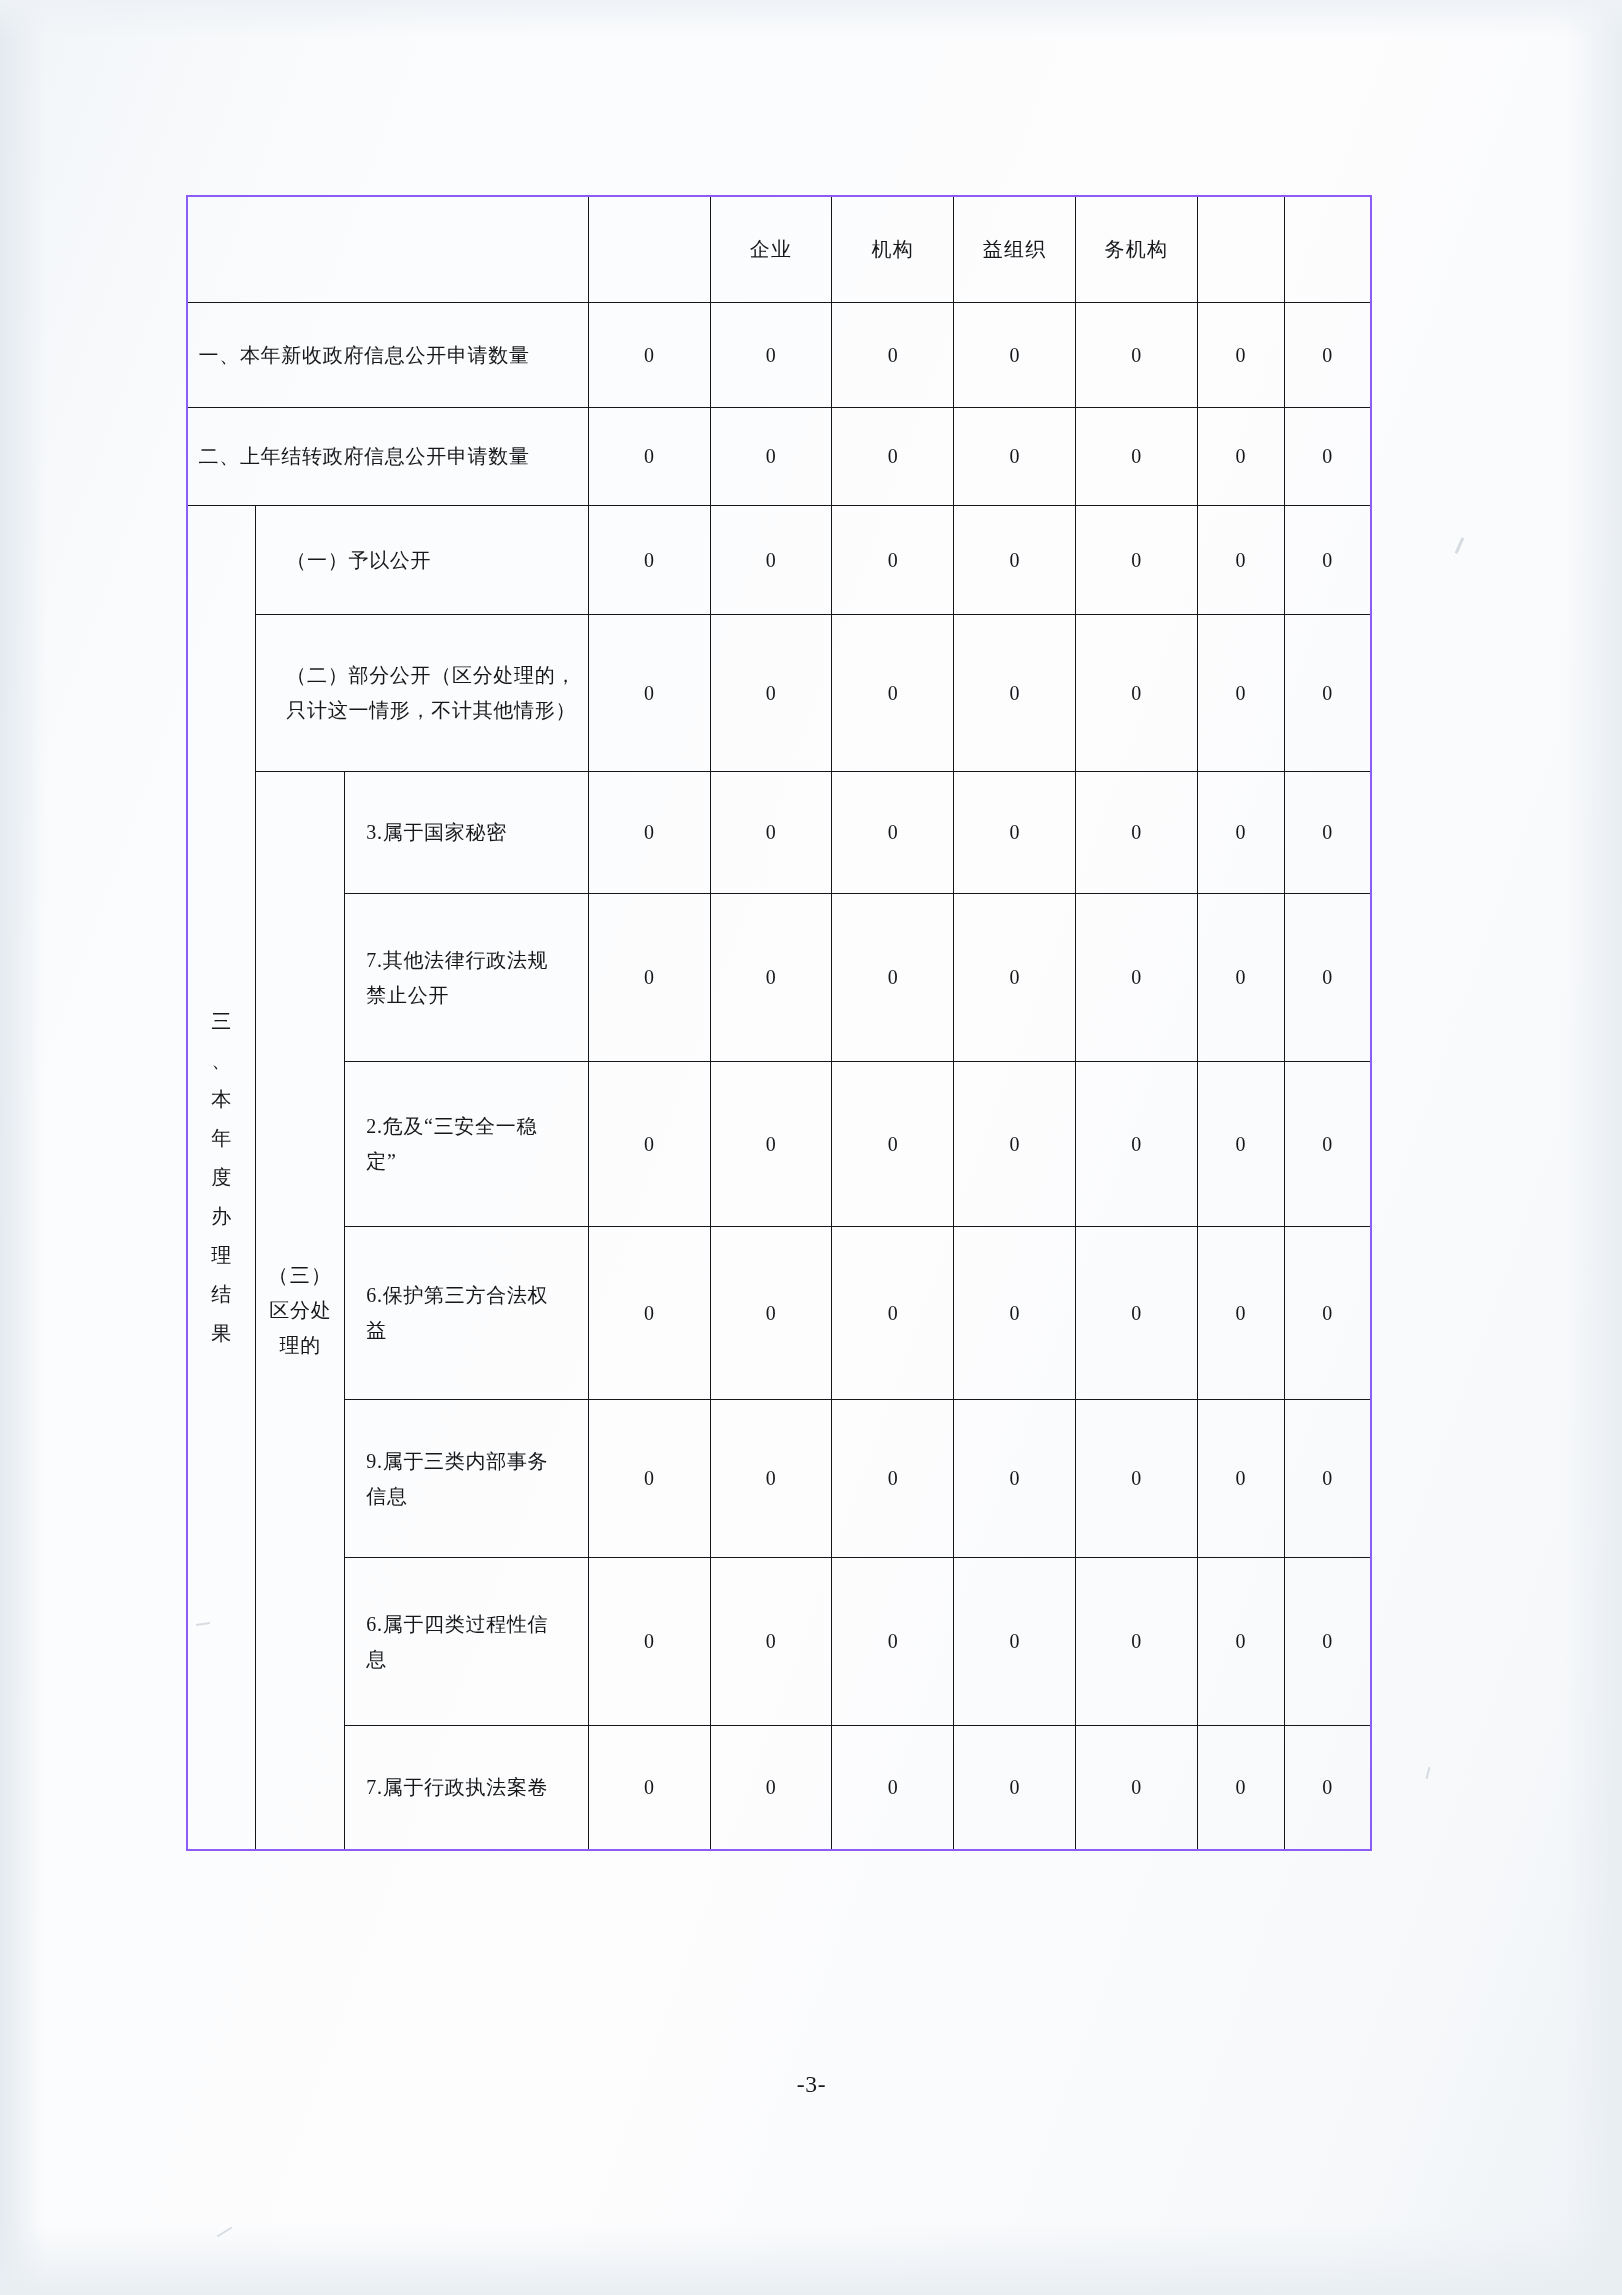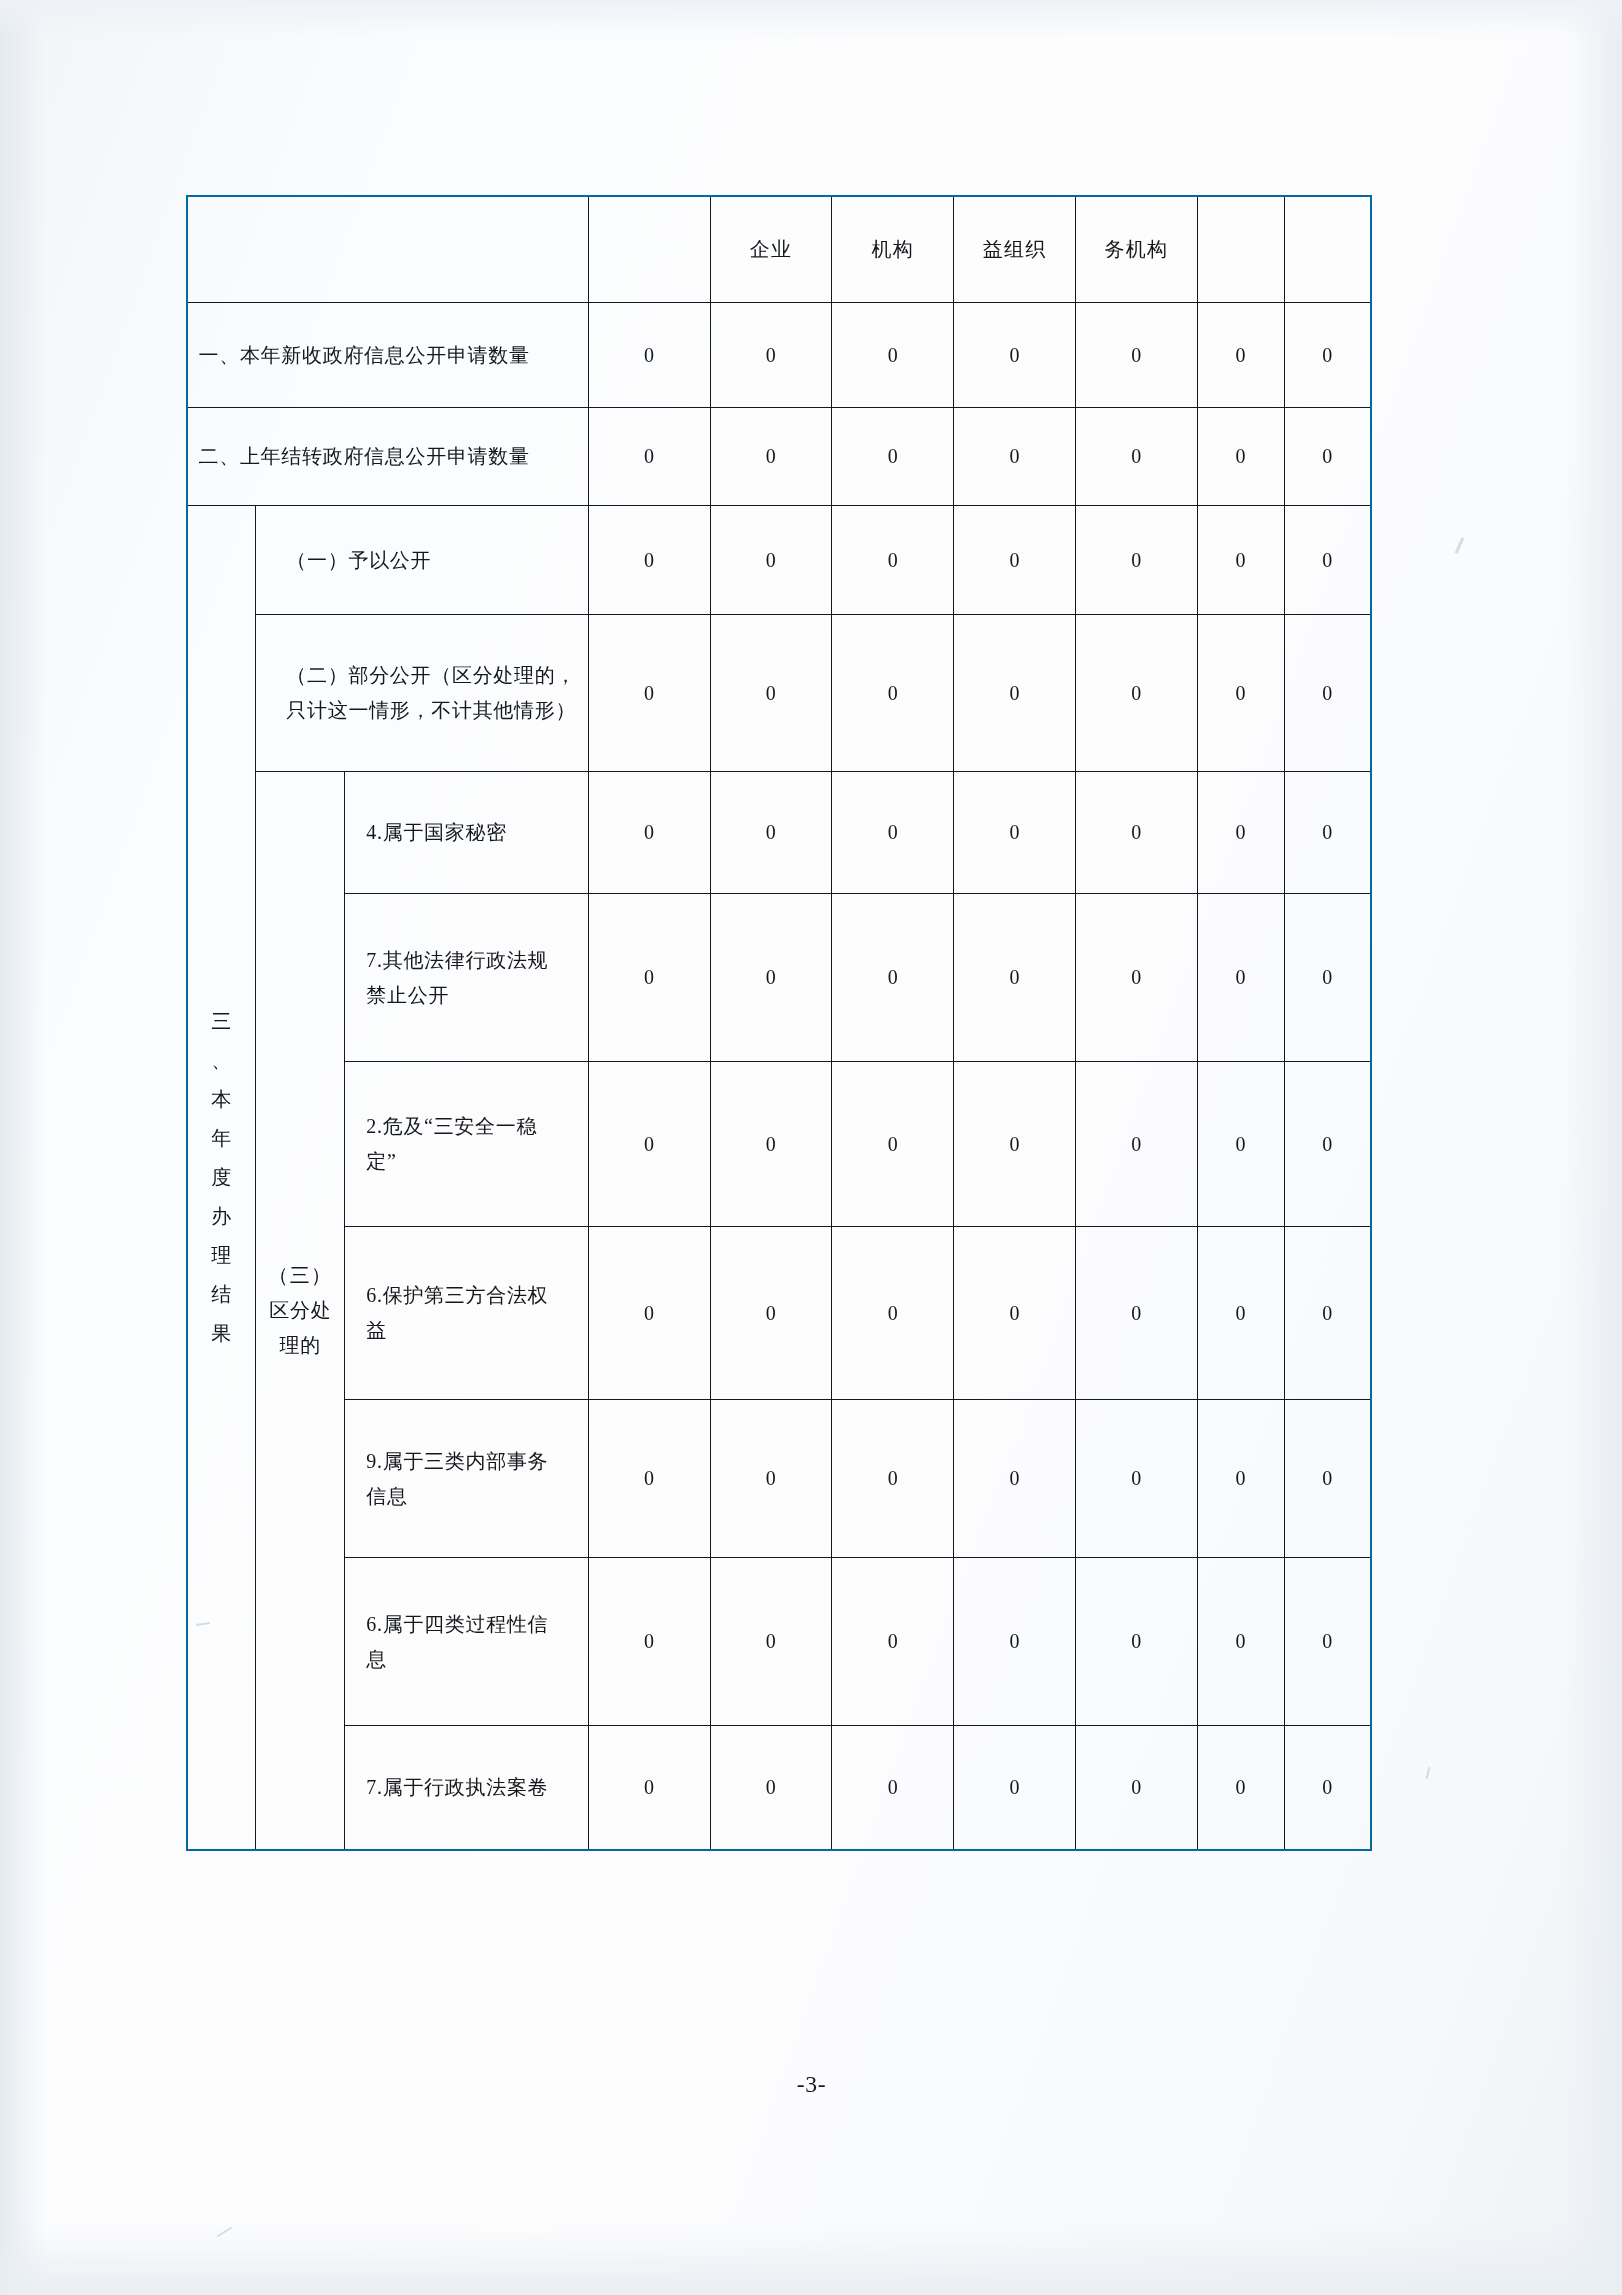--- a/index.html
+++ b/index.html
@@ -63,21 +63,21 @@
     border: 1.3px solid #15171a;
     color: #15171a;
     font-size: 20px;
     line-height: 1.75;
     padding: 0 10.5px;
     vertical-align: middle;
     background: transparent;
   }
   
   table.gov-table {
-    border: 2px solid #0369a1;
+    border: 2px solid #8b5cf6;
     padding-left: 24px;
   }
 
   .c-vert   { width: 65px; }
   .c-sub    { width: 84px; }
   .c-label  { width: 230px; }
   .c-num    { width: 115px; }
   .c-num-sm { width: 82px; }
 
   td.num {
@@ -276,21 +276,21 @@
 
         <tr class="row-h-5">
           <td rowspan="7" class="subgroup">
             <span class="subgroup-inner">
               <span class="line1">（三）</span>
               <span class="line2">区分处理的</span>
             </span>
           </td>
           <td class="rowlabel indent2">
             <span class="wrap2">
-              <span class="ln">4.属于国家秘密</span>
+              <span class="ln">3.属于国家秘密</span>
             </span>
           </td>
           <td class="num">0</td>
           <td class="num">0</td>
           <td class="num">0</td>
           <td class="num">0</td>
           <td class="num">0</td>
           <td class="num">0</td>
           <td class="num">0</td>
         </tr>

